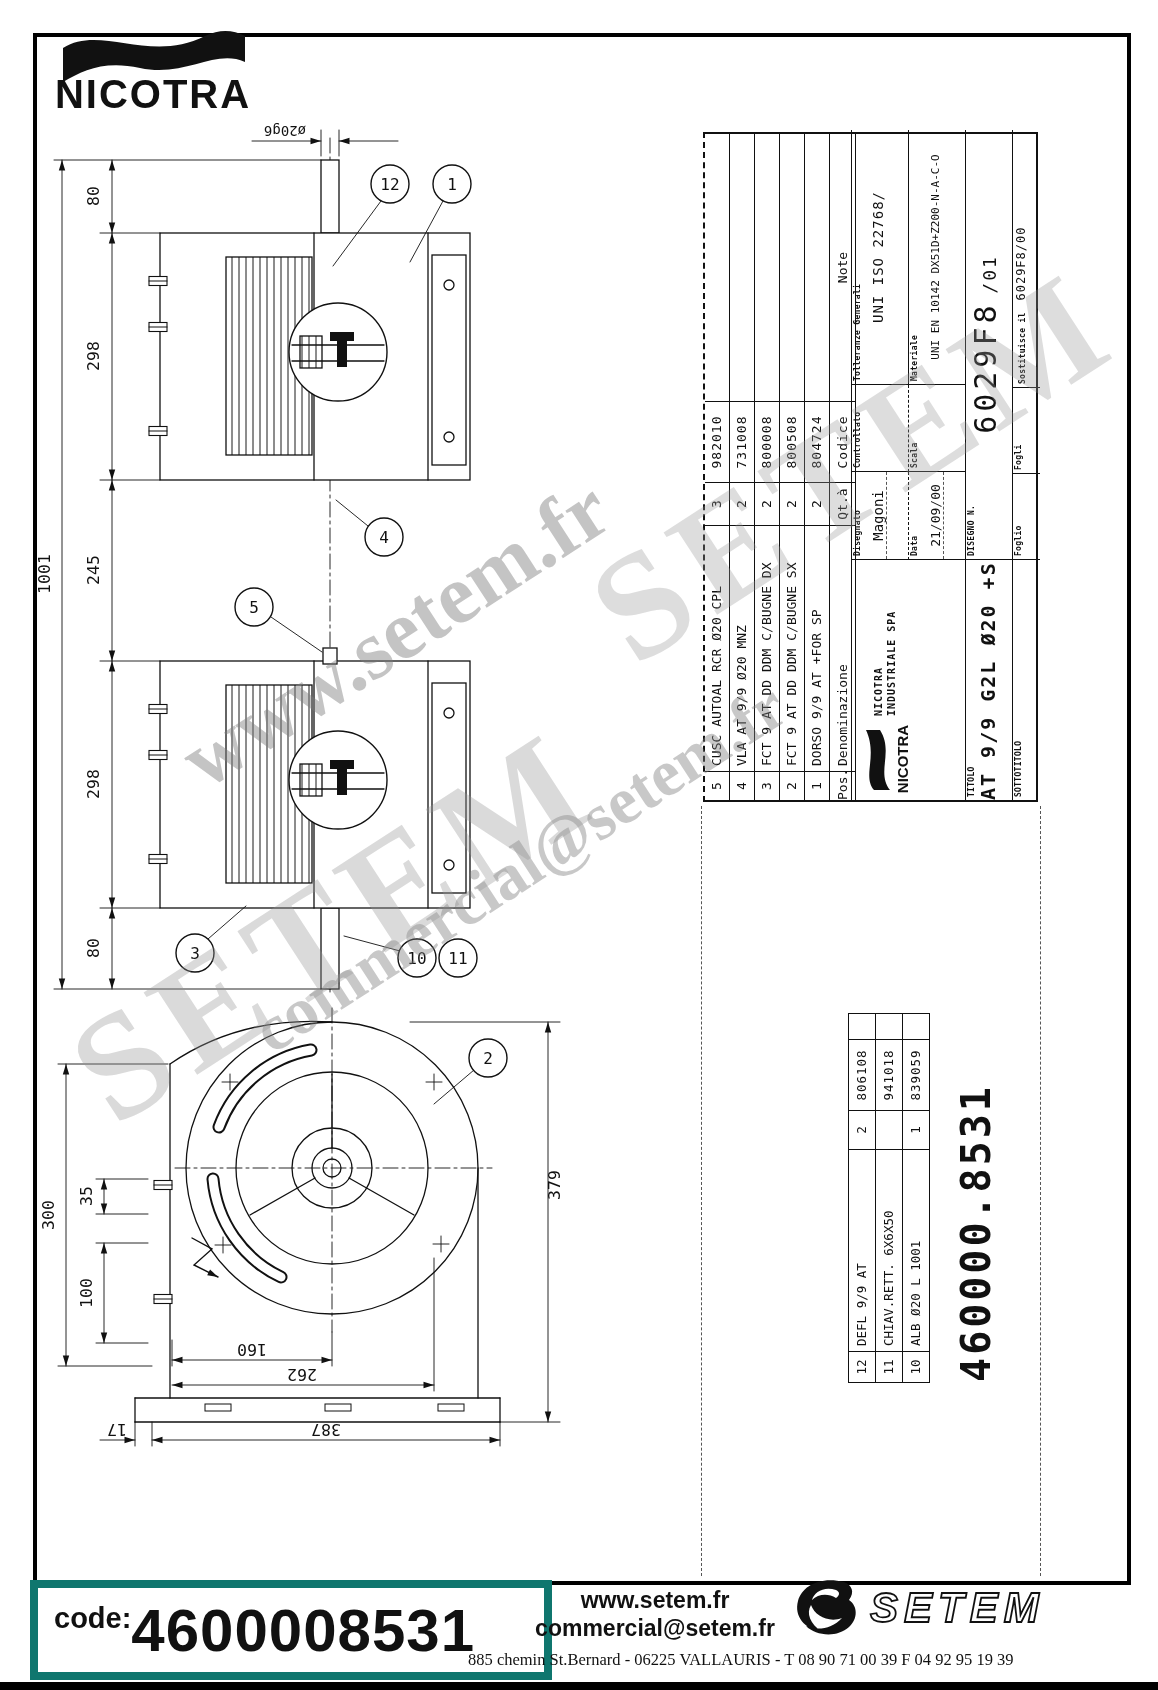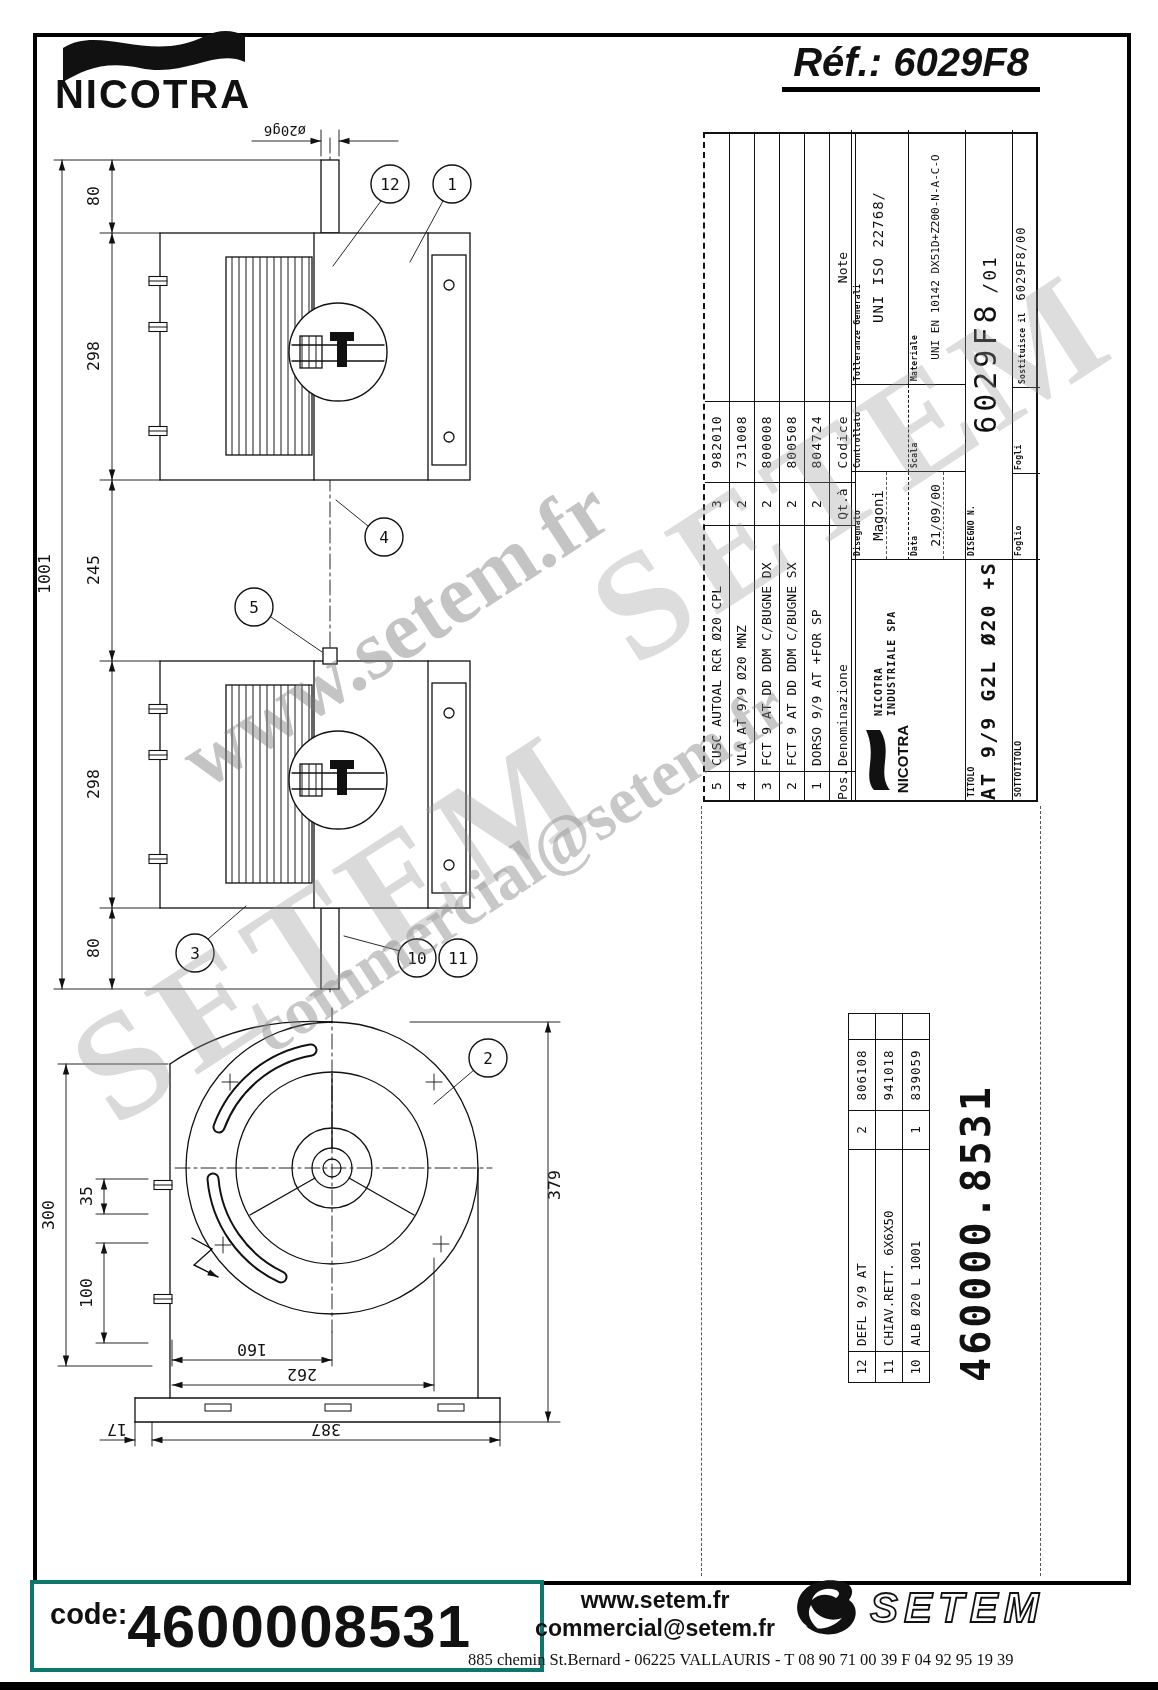--- a/index.html
+++ b/index.html
@@ -47,21 +47,21 @@
   .l-qty{width:38px;} .l-cod{width:70px;letter-spacing:1px;} .l-note{flex:1;border-right:none !important;}
   .bigcode-wrap{position:absolute;left:948px;top:1018px;width:56px;height:430px;}
   .bigcode{position:absolute;width:430px;height:56px;line-height:56px;text-align:center;
            font-size:40px;font-weight:bold;letter-spacing:3px;
            transform:translateY(430px) rotate(-90deg);transform-origin:0 0;}
   .dashline{position:absolute;width:0;border-left:1.5px dashed #555;}
   
   .wm{position:absolute;font-family:"Liberation Serif",serif;font-weight:bold;white-space:nowrap;
       transform-origin:center;pointer-events:none;z-index:5;}
   
-  .codebox{position:absolute;left:30px;top:1580px;width:506px;height:84px;border:4px solid #0f766e;
+  .codebox{position:absolute;left:30px;top:1580px;width:506px;height:84px;border:8px solid #0f766e;
            background:#fff;display:flex;align-items:center;z-index:6;font-family:"Liberation Sans",sans-serif;}
   .codebox .cl{font-size:29px;font-weight:bold;margin:0 0 24px 16px;}
   .codebox .cv{flex:1;text-align:left;font-size:60px;font-weight:bold;letter-spacing:1px;}
   .webemail{position:absolute;left:520px;top:1586px;width:270px;text-align:center;z-index:6;
             font-family:"Liberation Sans",sans-serif;font-weight:bold;font-size:23px;line-height:28px;}
   .address{position:absolute;left:468px;top:1650px;width:610px;z-index:6;white-space:nowrap;
            font-family:Liberation Serif, serif;font-size:16.5px;}
   .setemlogo{position:absolute;left:792px;top:1576px;z-index:6;}
   .bottomrule{position:absolute;left:0;top:1682px;width:1158px;height:8px;background:#000;z-index:6;}
   svg text{font-family:"DejaVu Sans Mono",monospace;fill:#111;}
@@ -75,21 +75,20 @@
 <div class="page">
   <div class="frame"></div>
 
   <div class="brandlogo">
     <svg width="225" height="95" viewBox="0 0 225 95">
       <path d="M18,28 C55,4 105,44 160,16 C175,9 188,10 200,16 L200,42 C170,28 140,58 95,48 C60,40 38,50 18,62 Z" fill="#111"></path>
       <text x="108" y="88" text-anchor="middle" style="font-family:'Liberation Sans',sans-serif;font-weight:bold;font-size:40px;letter-spacing:2px;">NICOTRA</text>
     </svg>
   </div>
 
-  <div class="refbox">Réf.: 6029F8</div>
 
   <svg style="position:absolute;left:30px;top:115px;z-index:2;" width="690" height="1370" viewBox="30 115 690 1370" fill="none" stroke-linecap="round">
     <defs>
       <marker id="ar" markerWidth="12" markerHeight="8" refX="11" refY="4" orient="auto-start-reverse" markerUnits="userSpaceOnUse">
         <path d="M0.5,0.8 L11,4 L0.5,7.2 Z" fill="#111" stroke="none"></path>
       </marker>
       <pattern id="hv" width="7" height="12" patternUnits="userSpaceOnUse">
         <line x1="1" y1="0" x2="1" y2="12" stroke="#1a1a1a" stroke-width="1"></line>
       </pattern>
       <g id="boltA">

